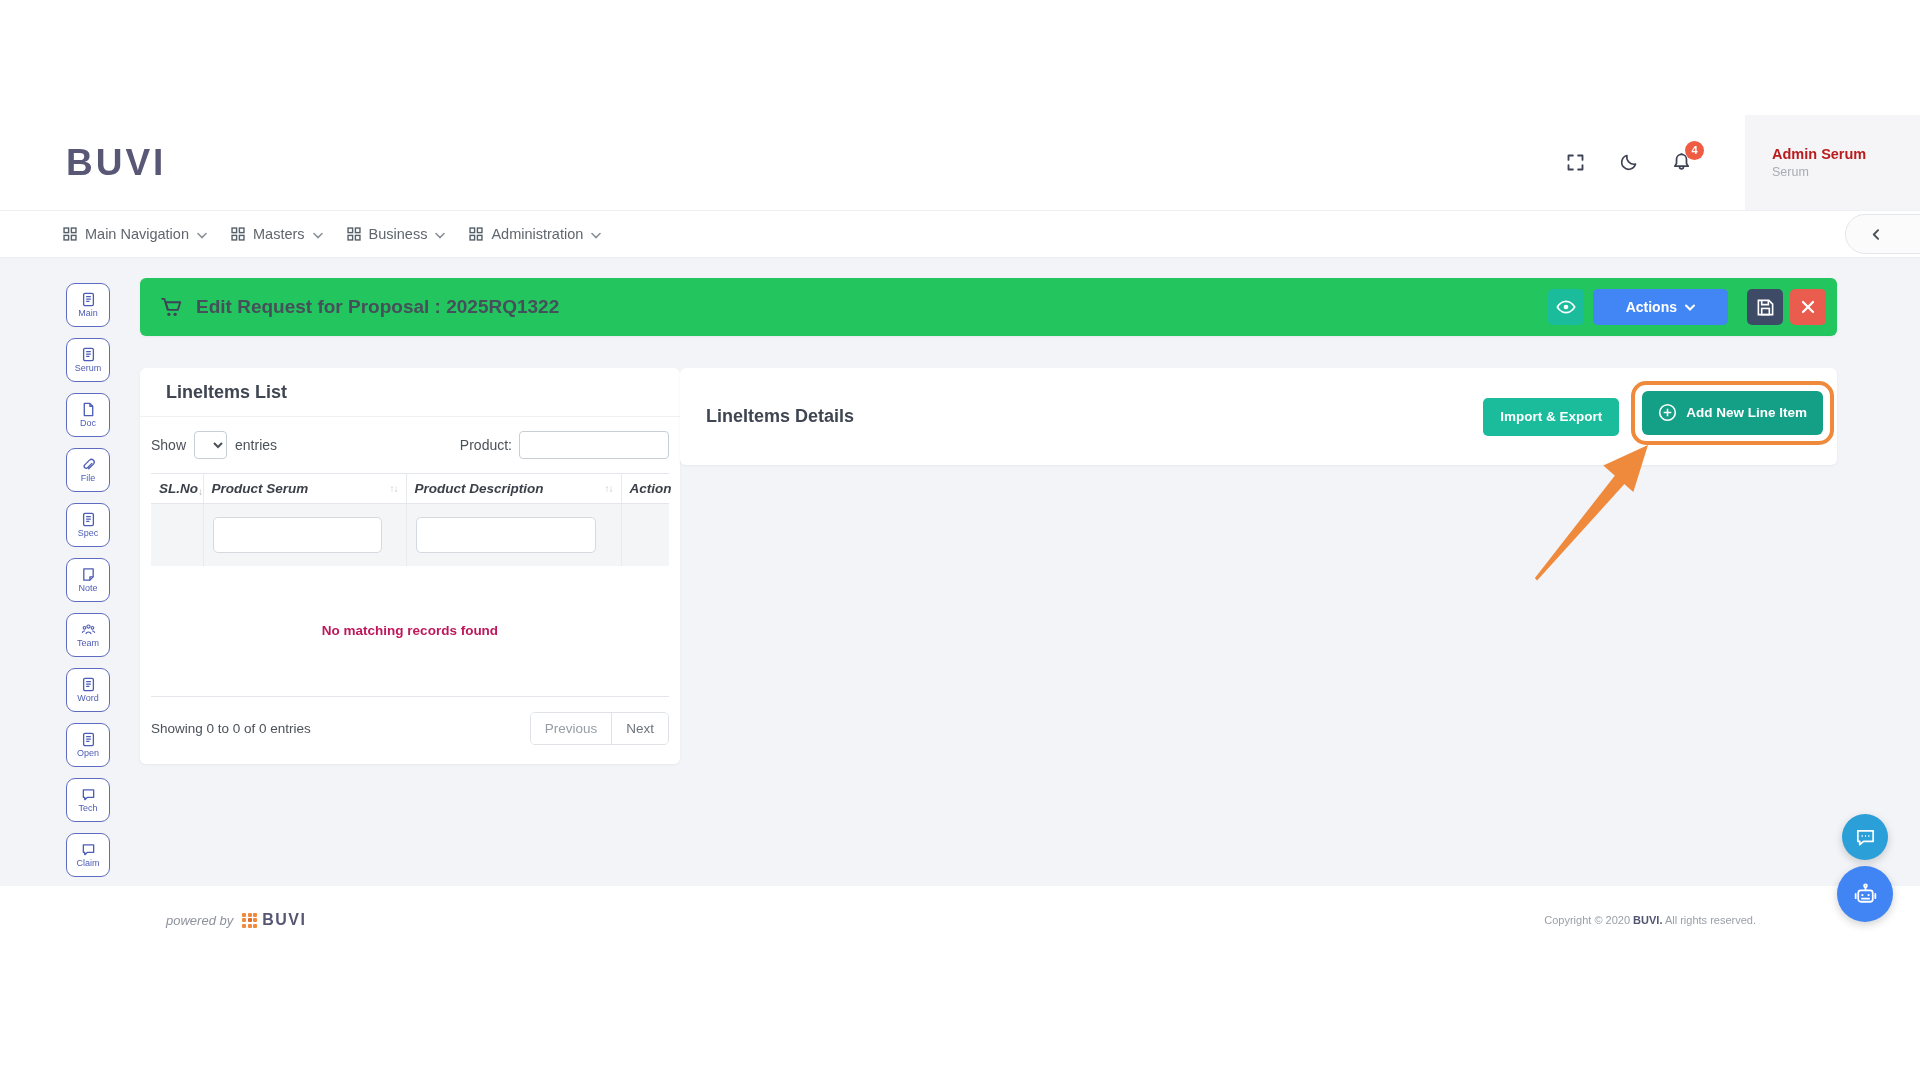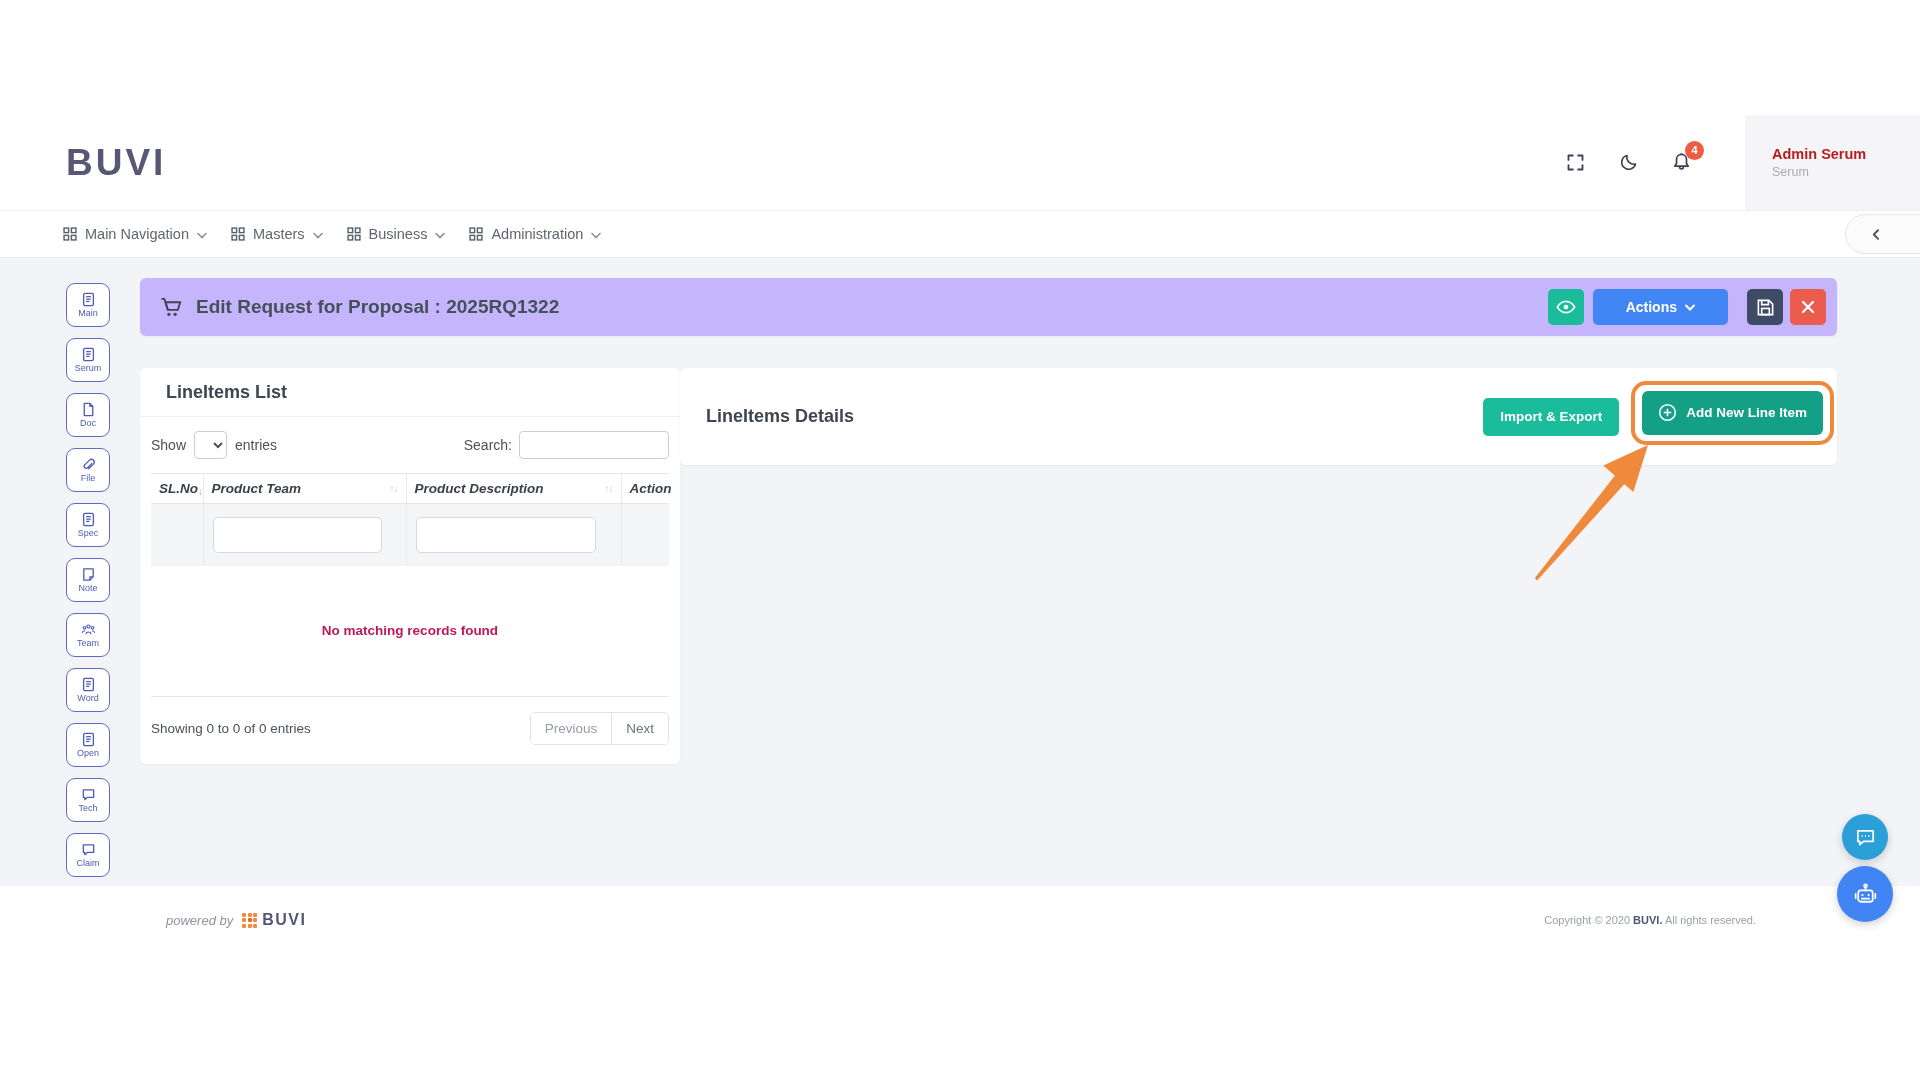--- a/index.html
+++ b/index.html
@@ -34,21 +34,21 @@
   .content { background:#f3f4f8; height:628px; position:relative; }
 
   .sidebar { position:absolute; left:66px; top:25px; display:flex; flex-direction:column; gap:11px; }
   .side-box { width:44px; height:44px; background:#fff; border:1px solid #5d6cc0; border-radius:9px; color:#4d5cb5;
               display:flex; flex-direction:column; align-items:center; justify-content:center; cursor:pointer; }
   .side-box svg { width:15px; height:15px; }
   .side-label { font-size:9px; margin-top:1px; }
 
   .main-col { position:absolute; left:140px; top:20px; width:1697px; }
 
-  .title-bar { height:58px; background:#c4b5fd; border-radius:6px; box-shadow:0 1px 3px rgba(20,20,40,0.05);
+  .title-bar { height:58px; background:#22c55e; border-radius:6px; box-shadow:0 1px 3px rgba(20,20,40,0.05);
                display:flex; align-items:center; padding:0 11px 0 20px; }
   .page-title { display:flex; align-items:center; gap:13px; font-size:19px; font-weight:bold; color:#46505a; }
   .tb-actions { margin-left:auto; display:flex; align-items:center; }
   .btn { border:none; border-radius:5px; display:flex; align-items:center; justify-content:center; color:#fff;
          font-weight:bold; font-family:"Liberation Sans", sans-serif; cursor:pointer; }
   .btn-eye { width:36px; height:36px; background:#1abc9c; }
   .btn-actions { height:36px; padding:0 33px; background:#4285f4; font-size:14px; gap:8px; margin-left:9px; }
   .btn-save { width:36px; height:36px; background:#3e4b66; margin-left:19px; }
   .btn-close { width:36px; height:36px; background:#ea5c4d; margin-left:7px; }
 
@@ -322,39 +322,39 @@
 
       <div class="panel list-panel">
         <div class="lp-header">LineItems List</div>
         <div class="lp-controls">
           <span>Show</span>
           <select class="show-select">
             <option>10</option>
           </select>
           <span>entries</span>
           <div class="search-wrap">
-            <span>Search:</span>
+            <span>Product:</span>
             <input class="search-input" type="text" style="">
           </div>
         </div>
         <table class="lt">
           <colgroup>
               <col style="width:52px">
               <col style="width:203px">
               <col style="width:215px">
               <col style="width:48px">
             </colgroup>
           <thead>
             <tr>
               <th>
                 <span>SL.No</span><span class="sort-one">↓</span>
               </th>
               <th>
                 <span class="th-flex">
-                    <span>Product Team</span>
+                    <span>Product Serum</span>
                     <span class="sort"><span>↑</span><span>↓</span></span>
                   </span>
               </th>
               <th>
                 <span class="th-flex">
                     <span>Product Description</span>
                     <span class="sort"><span>↑</span><span>↓</span></span>
                   </span>
               </th>
               <th><span>Action</span></th>

